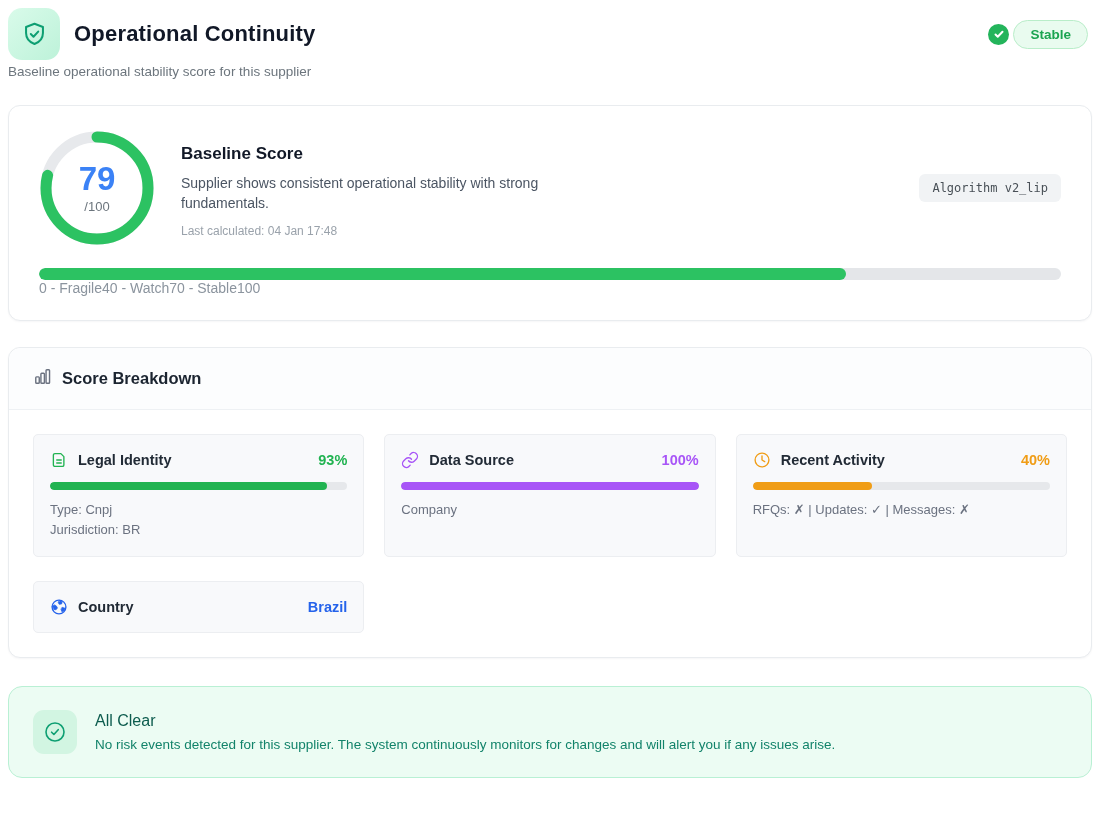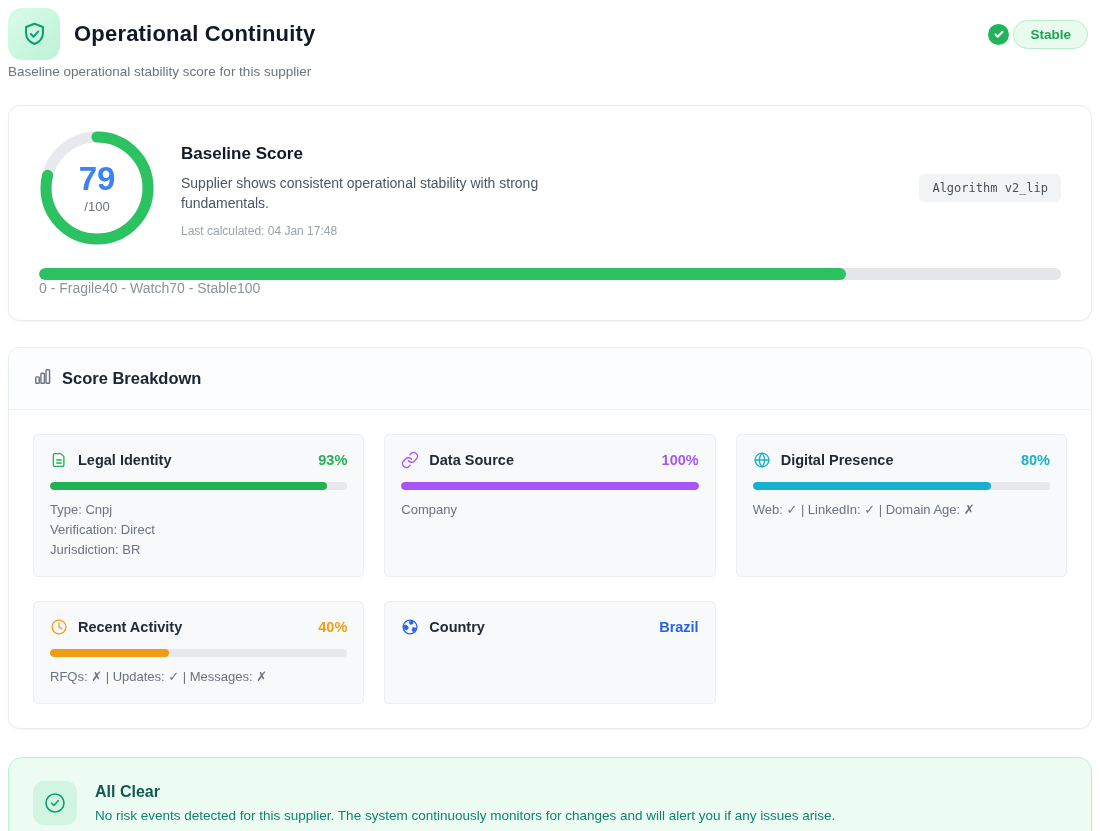--- a/index.html
+++ b/index.html
@@ -96,21 +96,21 @@
   
   .all-clear-card {
     background: #ecfcf3; border: 1px solid #b9f0d4; border-radius: 14px;
     padding: 23px 24px; display: flex; align-items: flex-start; gap: 18px;
   }
   .all-clear-icon-box {
     width: 44px; height: 44px; border-radius: 11px; background: #d2f5e2;
     display: flex; align-items: center; justify-content: center;
     color: #0d9f72; flex: 0 0 auto;
   }
-  .all-clear-title { font-size: 16px; font-weight: 700; color: #0d5c4e; padding-top: 2px; }
+  .all-clear-title { font-size: 16px; font-weight: 400; color: #0d5c4e; padding-top: 2px; }
   .all-clear-msg { margin-top: 7px; font-size: 13.5px; color: #12836a; }
 </style>
 </head>
 <body>
 
 <div class="page">
 
   <div class="page-header">
     <div class="header-row">
       <div class="header-icon-box">
@@ -183,21 +183,20 @@
               </svg>
             </span>
       <span class="tile-label">Legal Identity</span>
       <span class="tile-value" style="color: rgb(33, 179, 81);">93%</span>
     </div>
     <div class="tile-bar">
       <div class="tile-bar-fill" style="width: 93%; background: rgb(33, 179, 81);"></div>
     </div>
     <div class="tile-details">
             <div class="detail-line">Type: Cnpj</div>
-            <div class="detail-line">Verification: Direct</div>
             <div class="detail-line">Jurisdiction: BR</div>
           </div>
   </div>
 
   <div class="tile">
     <div class="tile-head">
       <span class="tile-icon" style="color: rgb(168, 85, 247);">
               <svg width="18" height="18" viewBox="0 0 24 24" fill="none" stroke="currentColor" stroke-width="1.8" stroke-linecap="round" stroke-linejoin="round">
                 <path d="M10 13a5 5 0 0 0 7.54.54l3-3a5 5 0 0 0-7.07-7.07l-1.72 1.71"></path>
                 <path d="M14 11a5 5 0 0 0-7.54-.54l-3 3a5 5 0 0 0 7.07 7.07l1.71-1.71"></path>
@@ -207,39 +206,20 @@
       <span class="tile-value" style="color: rgb(168, 85, 247);">100%</span>
     </div>
     <div class="tile-bar">
       <div class="tile-bar-fill" style="width: 100%; background: rgb(168, 85, 247);"></div>
     </div>
     <div class="tile-details">
             <div class="detail-line">Company</div>
           </div>
   </div>
 
-  <div class="tile">
-    <div class="tile-head">
-      <span class="tile-icon" style="color: rgb(23, 176, 206);">
-              <svg width="18" height="18" viewBox="0 0 24 24" fill="none" stroke="currentColor" stroke-width="1.8" stroke-linecap="round" stroke-linejoin="round">
-                <circle cx="12" cy="12" r="9.2"></circle>
-                <path d="M2.8 12h18.4"></path>
-                <path d="M12 2.8a14.2 14.2 0 0 1 3.7 9.2 14.2 14.2 0 0 1-3.7 9.2 14.2 14.2 0 0 1-3.7-9.2A14.2 14.2 0 0 1 12 2.8z"></path>
-              </svg>
-            </span>
-      <span class="tile-label">Digital Presence</span>
-      <span class="tile-value" style="color: rgb(23, 176, 206);">80%</span>
-    </div>
-    <div class="tile-bar">
-      <div class="tile-bar-fill" style="width: 80%; background: rgb(23, 176, 206);"></div>
-    </div>
-    <div class="tile-details">
-            <div class="detail-line">Web: ✓ | LinkedIn: ✓ | Domain Age: ✗</div>
-          </div>
-  </div>
 
   <div class="tile">
     <div class="tile-head">
       <span class="tile-icon" style="color: rgb(240, 157, 22);">
               <svg width="18" height="18" viewBox="0 0 24 24" fill="none" stroke="currentColor" stroke-width="1.8" stroke-linecap="round" stroke-linejoin="round">
                 <circle cx="12" cy="12" r="9.2"></circle>
                 <path d="M12 6.5V12l3.6 2.1"></path>
               </svg>
             </span>
       <span class="tile-label">Recent Activity</span>

